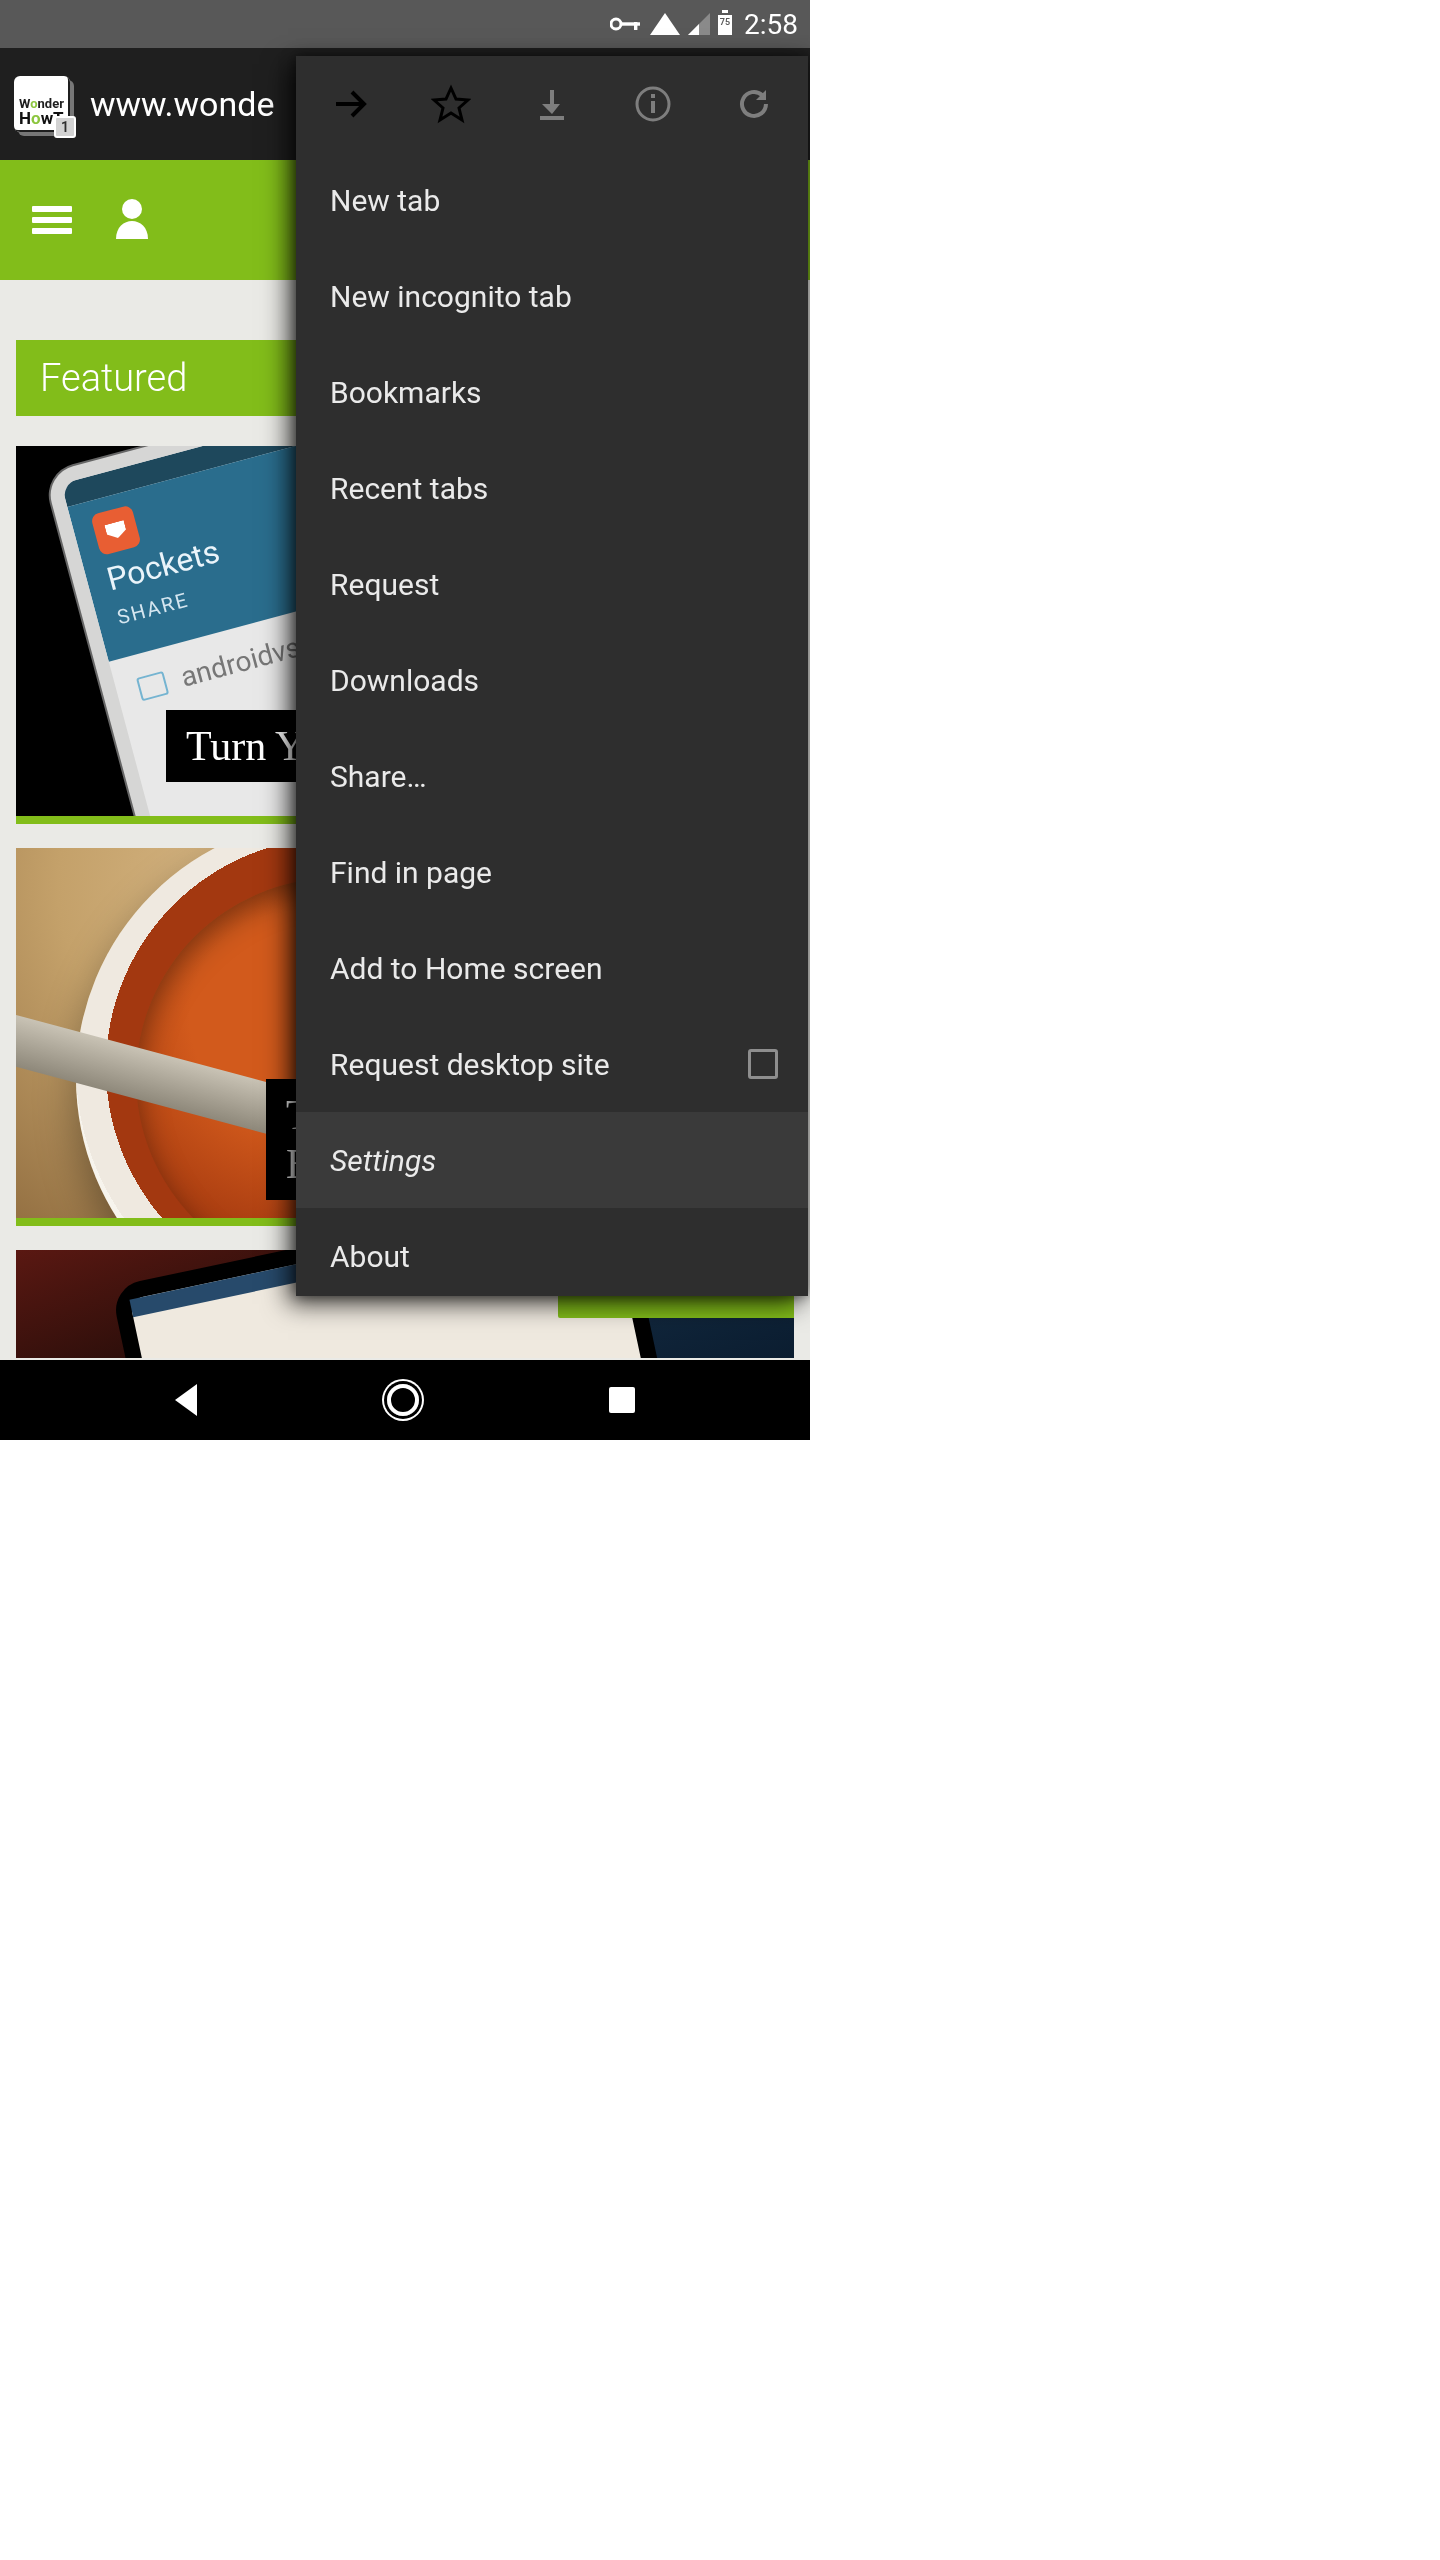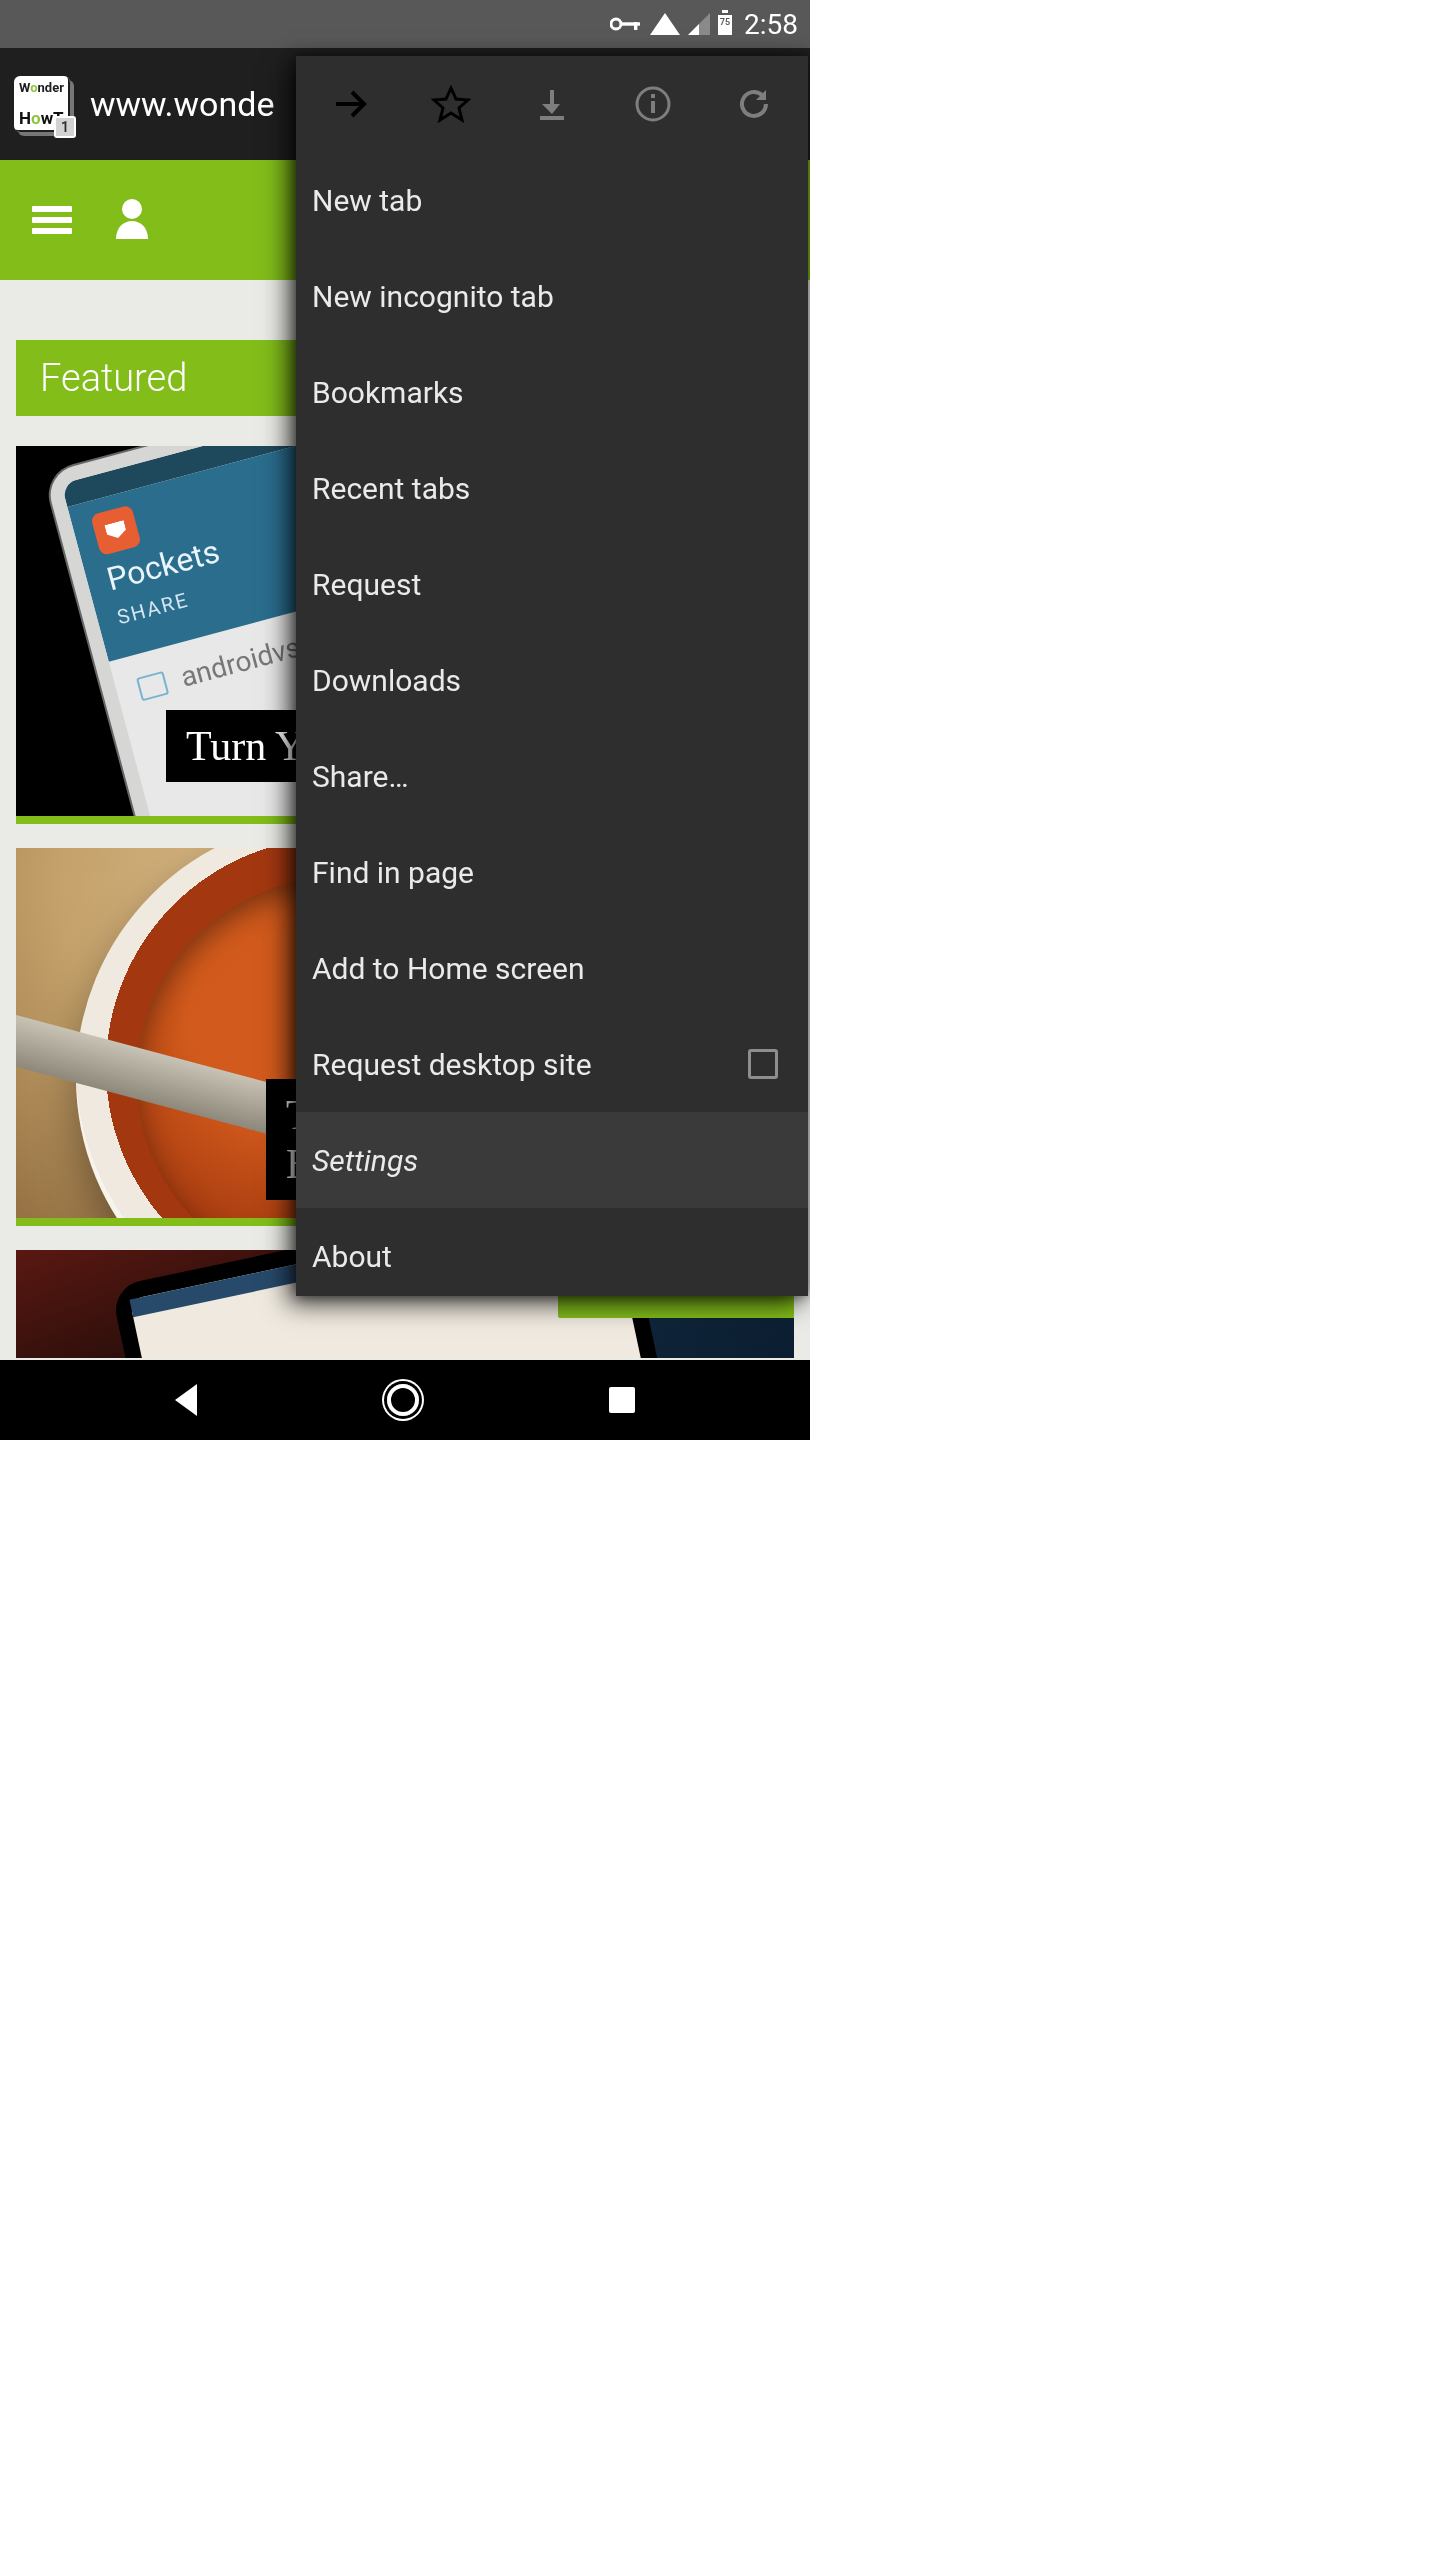--- a/index.html
+++ b/index.html
@@ -101,21 +101,21 @@
     }
     .tabs-button {
       width: 56px;
       height: 56px;
       background: #fff;
       border-radius: 6px;
       color: #1e1e1e;
       display: flex;
       flex-direction: column;
       align-items: flex-start;
-      justify-content: space-between;
+      justify-content: flex-end;
       position: relative;
       box-shadow: inset -2px -2px 0 #1f1f1f, 4px 4px 0 #777;
       padding: 5px;
     }
     .tabs-brand-w { font-size: 13px; font-weight: 700; line-height: 1; }
     .tabs-brand-h { font-size: 17px; font-weight: 700; line-height: 1; color: #111; }
     .tabs-brand-w span { color: #8cc63f; }
     .tabs-brand-h span { color: #8cc63f; }
     .tabs-count-box {
       position: absolute;
@@ -288,21 +288,21 @@
     }
     .menu-icon-row .ico { width: 92px; height: 96px; display: flex; align-items: center; justify-content: center; }
     .ico svg { display: block; }
     .arrow-ico { width: 40px; height: 40px; }
     .arrow-ico-path { fill: none; stroke: #000; stroke-width: 4; }
     .star-ico path { fill: none; stroke: #000; stroke-width: 3; }
     .dl-ico { color: #7e7e7e; }
     .info-ico { color: #7e7e7e; }
     .refresh-ico { color: #7e7e7e; }
     .menu-item {
-      padding: 24px 30px 24px 16px;
+      padding: 24px 30px 24px 34px;
       font-size: 30px;
       display: flex;
       align-items: center;
       justify-content: space-between;
       min-height: 96px;
     }
     .menu-item.highlight { background: #3a3a3a; font-style: italic; }
     .checkbox {
       width: 30px;
       height: 30px;

